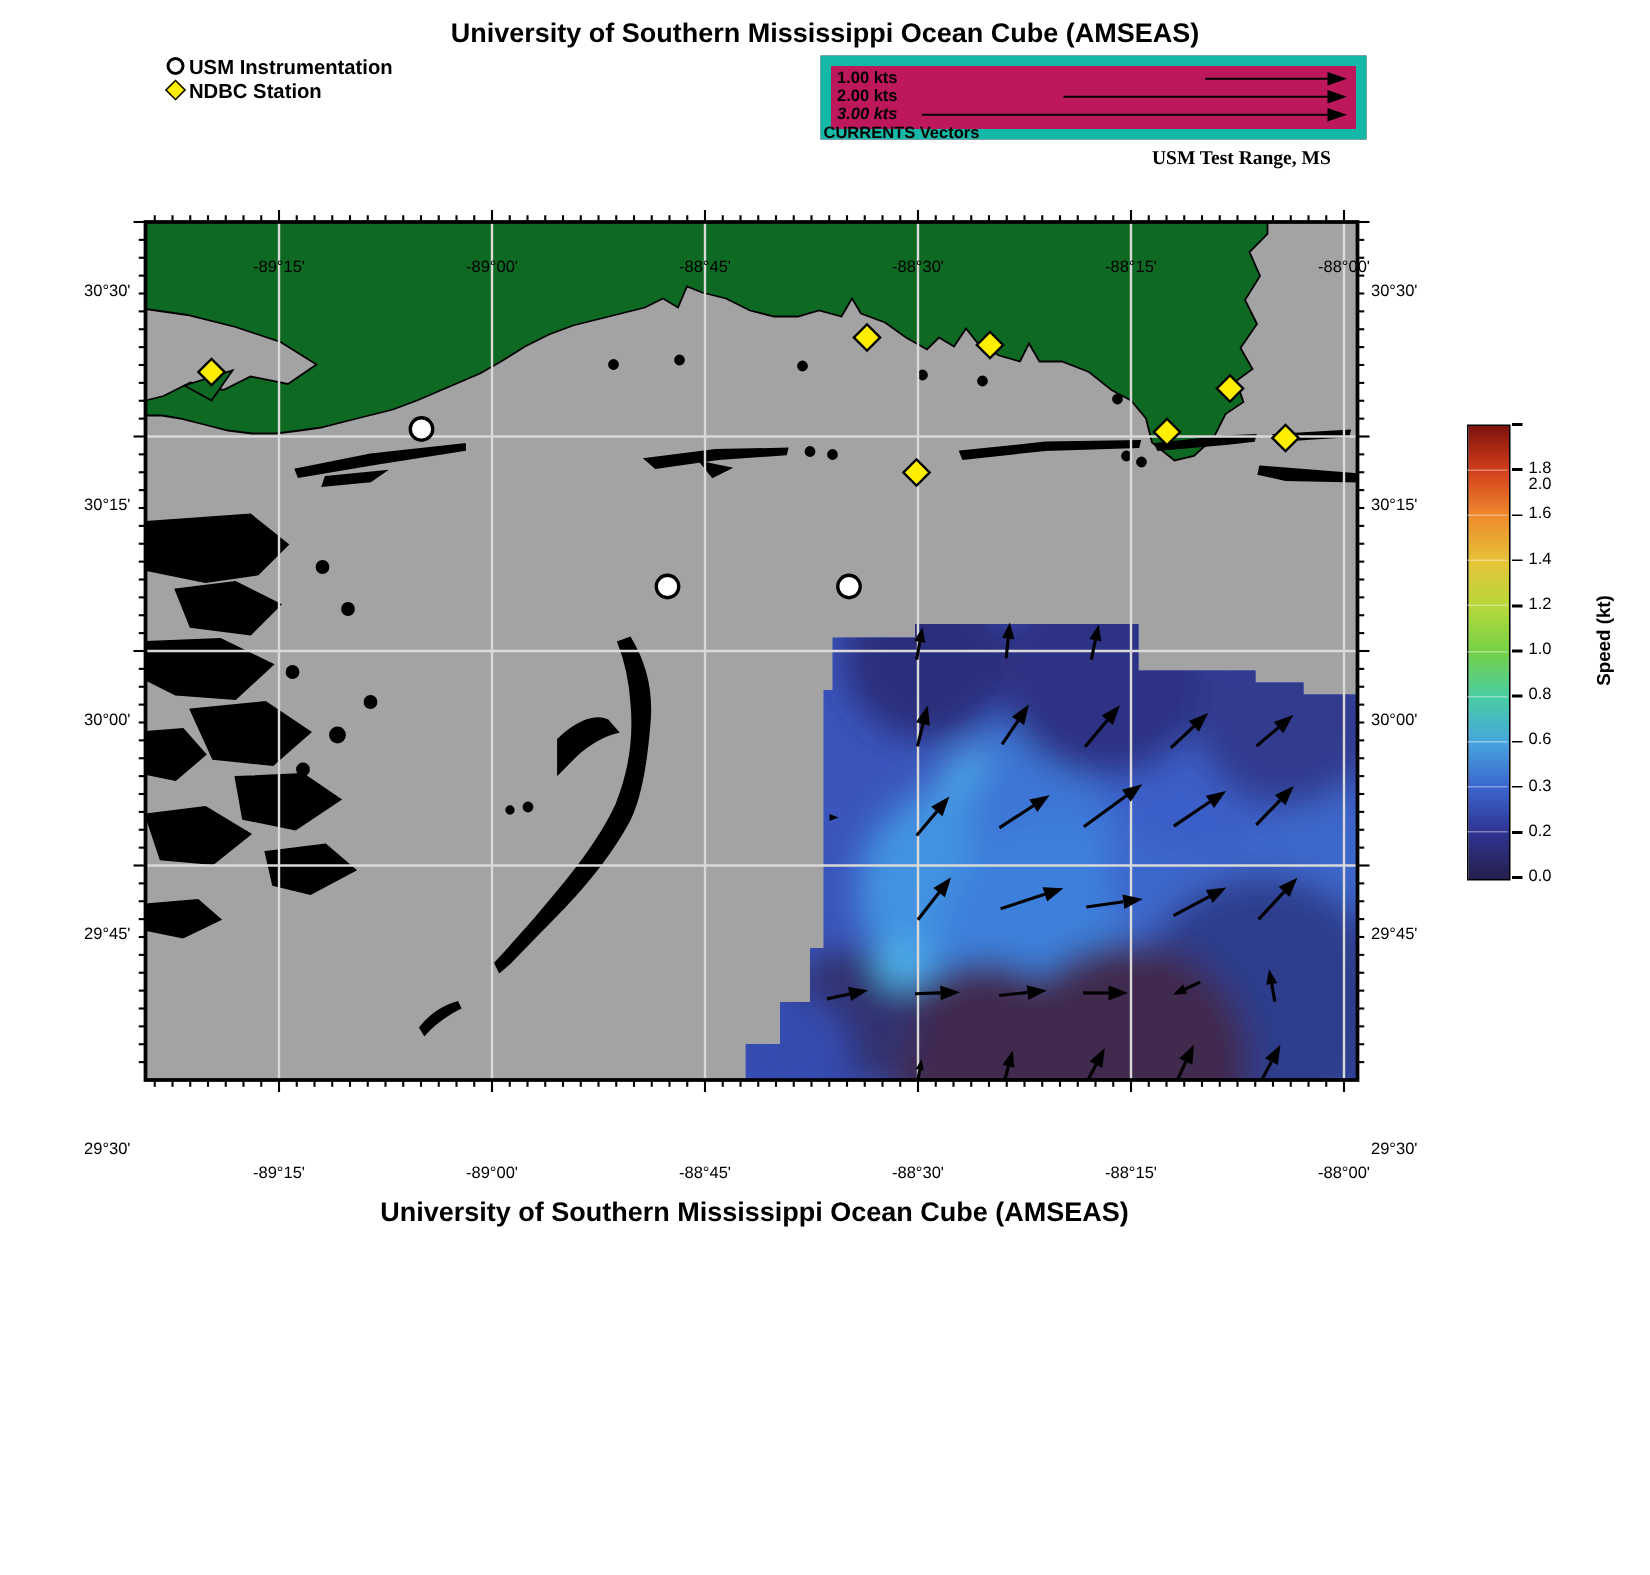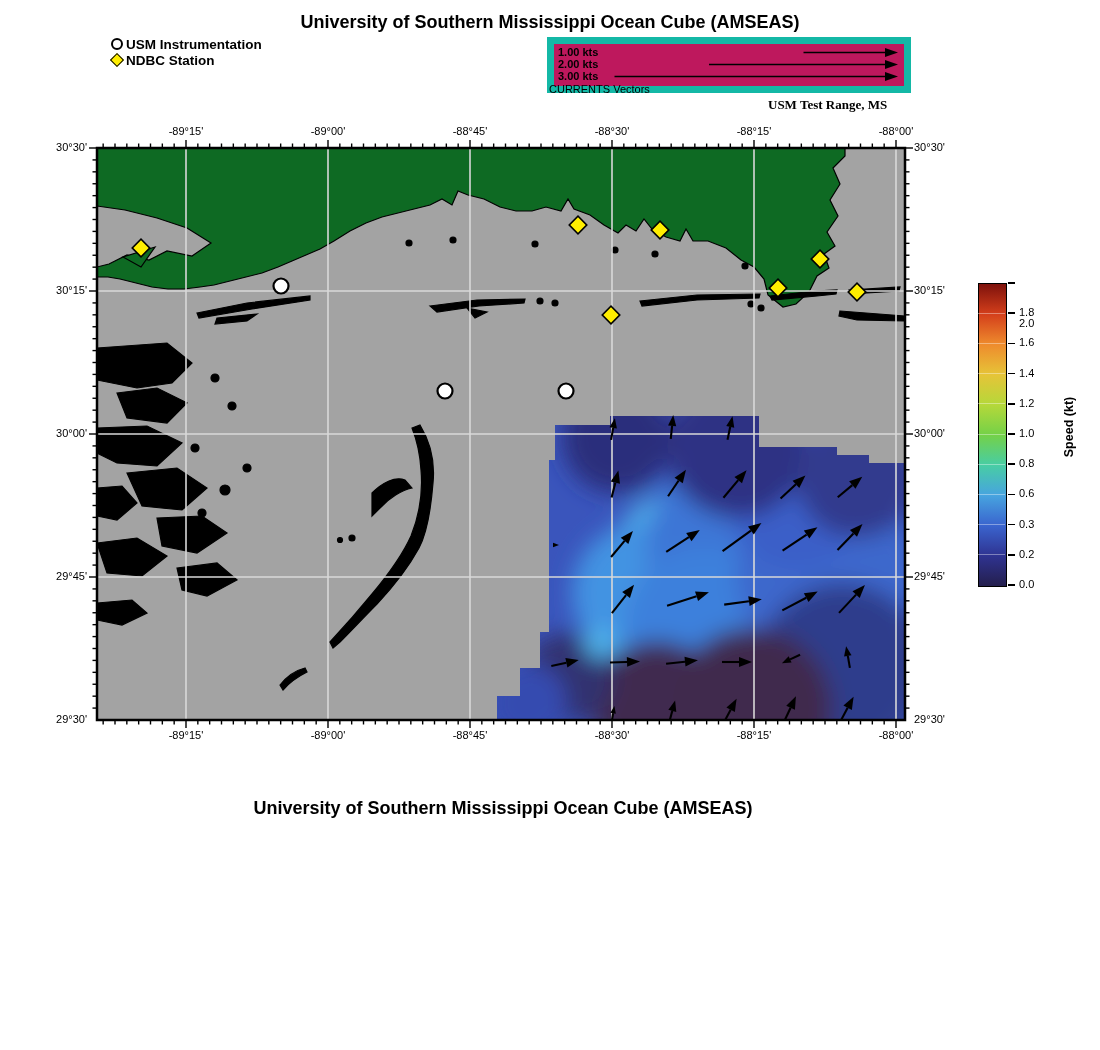--- a/index.html
+++ b/index.html
@@ -15,23 +15,23 @@
         font-family:"Liberation Serif", serif;font-weight:bold;font-size:13px;color:#000;}
   .legend{position:absolute;left:111px;top:36px;}
   .legend-row{display:flex;align-items:center;height:16px;}
   .legend-label{font-size:13.5px;font-weight:bold;color:#000;margin-left:3px;white-space:nowrap;}
   .marker-circle{width:12px;height:12px;border-radius:50%;background:#fff;border:2px solid #000;box-sizing:border-box;}
   .marker-diamond{width:10px;height:10px;background:#ffee00;border:1.5px solid #000;box-sizing:border-box;
         transform:rotate(45deg);margin:1px;}
   .vector-box{position:absolute;left:547px;top:37px;width:350px;height:42px;background:#be185d;
         border:7px solid #14b8a6;}
   .vbox-label{position:absolute;left:4px;font-size:11px;font-weight:bold;color:#000;line-height:12px;white-space:nowrap;}
-  .vbox-caption{position:absolute;left:549px;top:83px;font-size:11px;font-weight:normal;color:#000;}
+  .vbox-caption{position:absolute;left:549px;top:83px;font-size:11px;font-weight:bold;color:#000;}
   .map-wrap{position:absolute;left:97px;top:148px;width:808px;height:572px;}
-  .tick-label{position:absolute;font-size:11px;color:#000;white-space:nowrap;}
+  .tick-label{position:absolute;font-size:11px;color:#000;white-space:nowrap;margin-top:47px;}
   .colorbar{position:absolute;left:978px;top:283px;width:27px;height:302px;border:1.5px solid #000;box-sizing:content-box;}
   .cb-tick{position:absolute;width:7px;height:1.5px;background:#000;}
   .cb-line{position:absolute;left:978px;width:27px;height:1px;background:rgba(255,255,255,0.38);}
   .cb-label{position:absolute;font-size:11px;color:#000;}
   .cb-title{position:absolute;left:1014px;top:420px;width:110px;text-align:center;
         font-size:12.5px;font-weight:bold;color:#000;transform:rotate(-90deg);transform-origin:center;}
 </style>
 </head>
 <body>
 
@@ -54,21 +54,21 @@
     <svg id="vbox-svg" width="344" height="36" style="position:absolute;left:0;top:0;overflow:visible">
         <line x1="249.5" y1="8.5" x2="333" y2="8.5" stroke="#000" stroke-width="1.3"></line>
         <polygon points="344,8.5 331,4 331,13" fill="#000"></polygon>
         <line x1="155" y1="20.5" x2="333" y2="20.5" stroke="#000" stroke-width="1.3"></line>
         <polygon points="344,20.5 331,16 331,25" fill="#000"></polygon>
         <line x1="60.5" y1="32.5" x2="333" y2="32.5" stroke="#000" stroke-width="1.3"></line>
         <polygon points="344,32.5 331,28 331,37" fill="#000"></polygon>
       </svg>
   <div class="vbox-label" style="top: 2px;">1.00 kts</div>
       <div class="vbox-label" style="top: 14px;">2.00 kts</div>
-      <div class="vbox-label" style="top: 26px;">3.00 kts</div>
+      <div class="vbox-label" style="top: 26px; font-style: italic;">3.00 kts</div>
     </div>
   <div class="vbox-caption">CURRENTS Vectors</div>
 
   <div class="range-label">USM Test Range, MS</div>
 
   <div class="map-wrap">
     <svg id="map-svg" width="808" height="572" viewBox="0 0 808 572" style="overflow:visible">
       <defs>
         <clipPath id="mapclip">
             <rect x="0" y="0" width="808" height="572"></rect>

